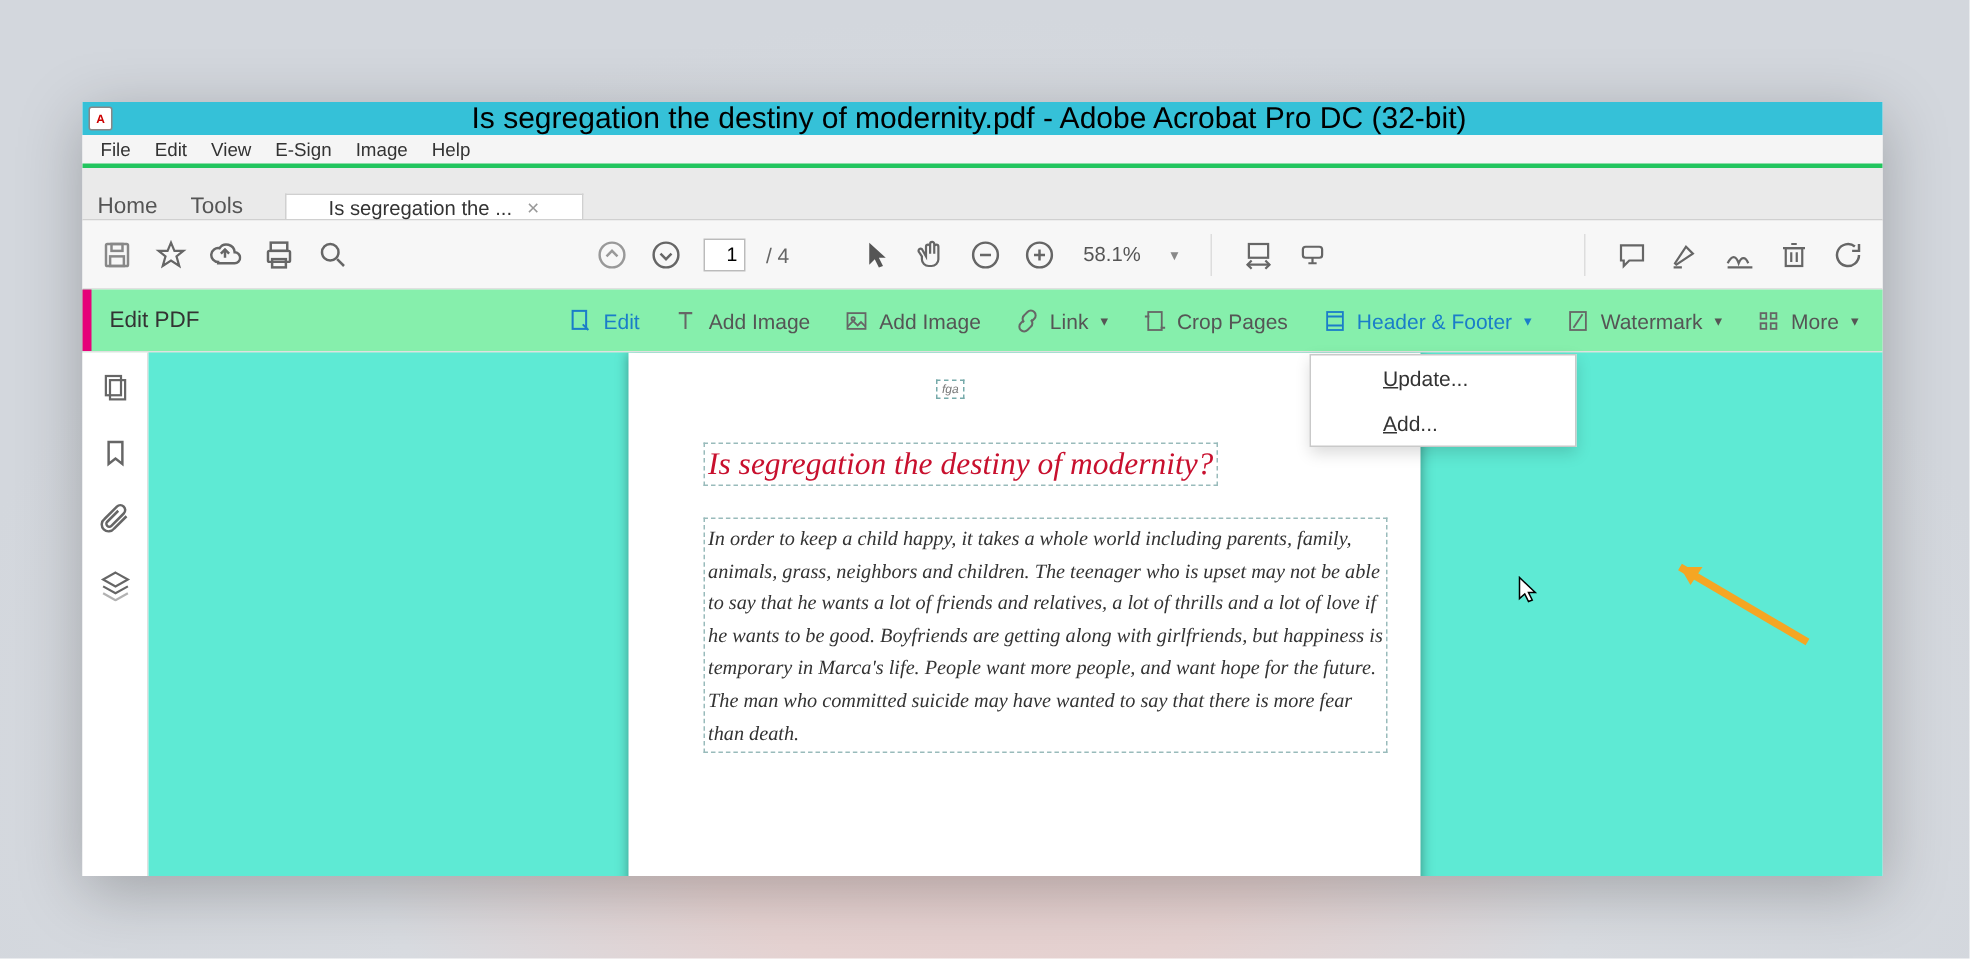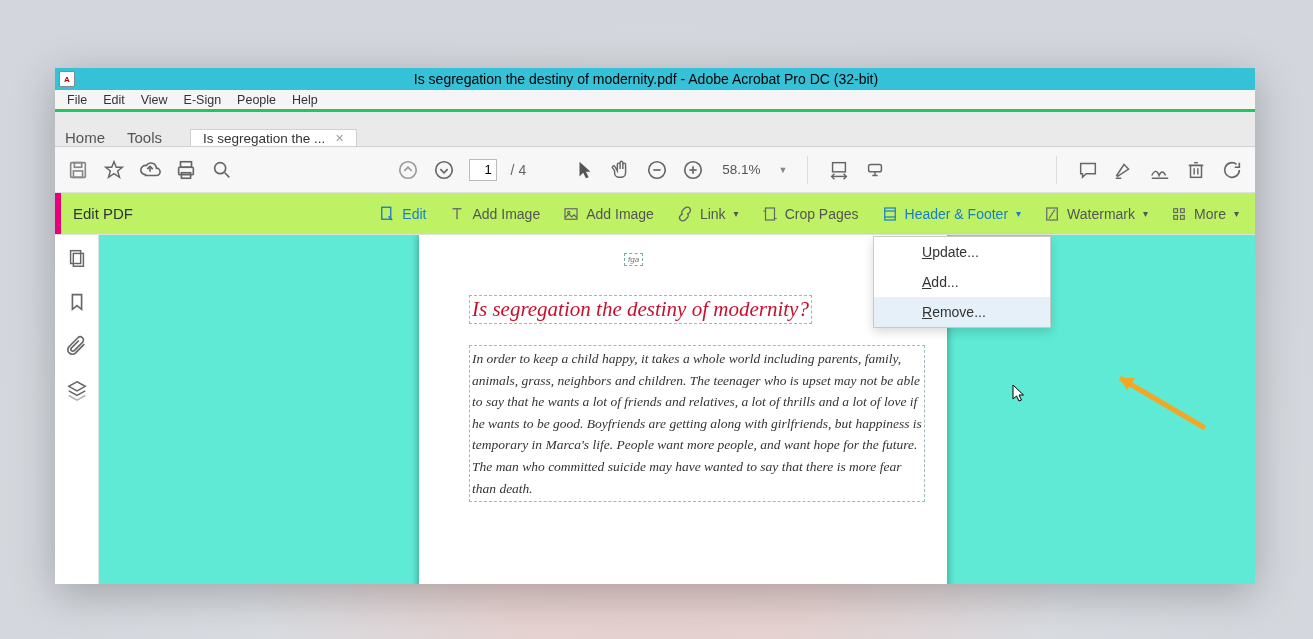--- a/index.html
+++ b/index.html
@@ -24,21 +24,21 @@
     color: #000;
   }
   .titlebar .pdf-icon {
     width: 16px; height: 16px; margin: 0 4px;
     background: #fff; border: 1px solid #888; border-radius: 2px;
     display: flex; align-items: center; justify-content: center;
     font-size: 8px; color: #c00; font-weight: bold;
   }
   .titlebar .title-text {
     position: absolute; left: 0; right: 18px; text-align: center;
-    font-size: 14px; color: #000;
+    font-size: 20px; color: #000;
   }
   .menubar {
     height: 22px;
     background: #f5f5f5;
     border-bottom: 3px solid #22c55e;
     display: flex; align-items: center;
     padding: 0 4px;
     font-size: 12.5px;
     color: #333;
   }
@@ -54,21 +54,21 @@
     padding: 0 10px;
     gap: 22px;
     font-size: 15px; color: #555;
   }
   .tabbar .doc-tab {
     display: flex; align-items: center;
     background: #fff;
     border-top: 1px solid #d0d0d0;
     border-left: 1px solid #d0d0d0;
     border-right: 1px solid #d0d0d0;
-    padding: 0 12px;
+    padding: 0 28px;
     margin-left: 18px;
     margin-top: 2px;
     font-size: 13.5px; color: #333;
     gap: 10px;
   }
   .tabbar .doc-tab .close { color: #999; font-size: 14px; }
   .toolbar1 {
     height: 46px;
     background: #f7f7f7;
     border-bottom: 1px solid #e0e0e0;
@@ -80,21 +80,21 @@
   .toolbar1 .sep { width: 1px; height: 28px; background: #ddd; margin: 0 6px; }
   .toolbar1 .group-middle { margin-left: auto; margin-right: auto; display:flex; align-items:center; gap: 14px; }
   .toolbar1 .group-right { display:flex; align-items:center; gap: 14px; }
   .toolbar1 .page-input { width: 28px; height: 22px; text-align: right; font-size: 13px; border:1px solid #bbb; padding: 0 4px; }
   .toolbar1 .page-of { font-size: 14px; color: #666; }
   .toolbar1 .zoom-val { font-size: 13.5px; color:#555; padding: 0 4px; }
   .icon { width: 22px; height: 22px; display:inline-flex; align-items:center; justify-content:center; }
   .icon svg { width: 100%; height: 100%; }
   .toolbar2 {
     height: 42px;
-    background: #bef264;
+    background: #86efac;
     border-bottom: 1px solid #e0e0e0;
     display: flex; align-items: center;
     padding: 0 8px 0 0;
     position: relative;
   }
   .toolbar2 .accent { width: 6px; height: 100%; background: #e6007a; }
   .toolbar2 .edit-pdf-label { margin-left: 12px; font-size: 15px; color: #333; }
   .toolbar2 .tool-items { margin-left: auto; display:flex; align-items:center; gap: 6px; font-size: 14px; color: #555; }
   .toolbar2 .tool { display:flex; align-items:center; gap:6px; padding: 4px 8px; cursor:default; }
   .toolbar2 .tool.active { color: #1a7dc9; }
@@ -165,21 +165,21 @@
   <div class="titlebar">
     <div class="pdf-icon">A</div>
     <div class="title-text">Is segregation the destiny of modernity.pdf - Adobe Acrobat Pro DC (32-bit)</div>
   </div>
 
   <div class="menubar">
     <div class="menu-item">File</div>
     <div class="menu-item">Edit</div>
     <div class="menu-item">View</div>
     <div class="menu-item">E-Sign</div>
-    <div class="menu-item">People</div>
+    <div class="menu-item">Image</div>
     <div class="menu-item">Help</div>
   </div>
 
   <div class="tabbar">
     <div class="home-tools">
       <span>Home</span>
       <span>Tools</span>
     </div>
     <div class="doc-tab">
       <span>Is segregation the ...</span>
@@ -435,21 +435,20 @@
         <div class="hf-mark">fga</div>
         <div class="doc-title">Is segregation the destiny of modernity?</div>
         <div class="doc-body">In order to keep a child happy, it takes a whole world including parents, family, animals, grass, neighbors and children. The teenager who is upset may not be able to say that he wants a lot of friends and relatives, a lot of thrills and a lot of love if he wants to be good. Boyfriends are getting along with girlfriends, but happiness is temporary in Marca's life. People want more people, and want hope for the future. The man who committed suicide may have wanted to say that there is more fear than death.</div>
       </div>
     </div>
   </div>
 
   <div class="dropdown">
     <div class="dd-item"><span style="text-decoration:underline">U</span>pdate...</div>
     <div class="dd-item"><span style="text-decoration:underline">A</span>dd...</div>
-    <div class="dd-item hover"><span style="text-decoration:underline">R</span>emove...</div>
   </div>
 
   <div class="cursor-ptr">
     <svg viewBox="0 0 14 20">
         <path d="M1 1l0 14 3.5-3 2.5 5 2.5-1-2.5-5 4.5 0z" fill="#fff" stroke="#000" stroke-width="1"></path>
       </svg>
   </div>
 
   <div class="arrow-annot">
     <svg viewBox="0 0 110 70">

